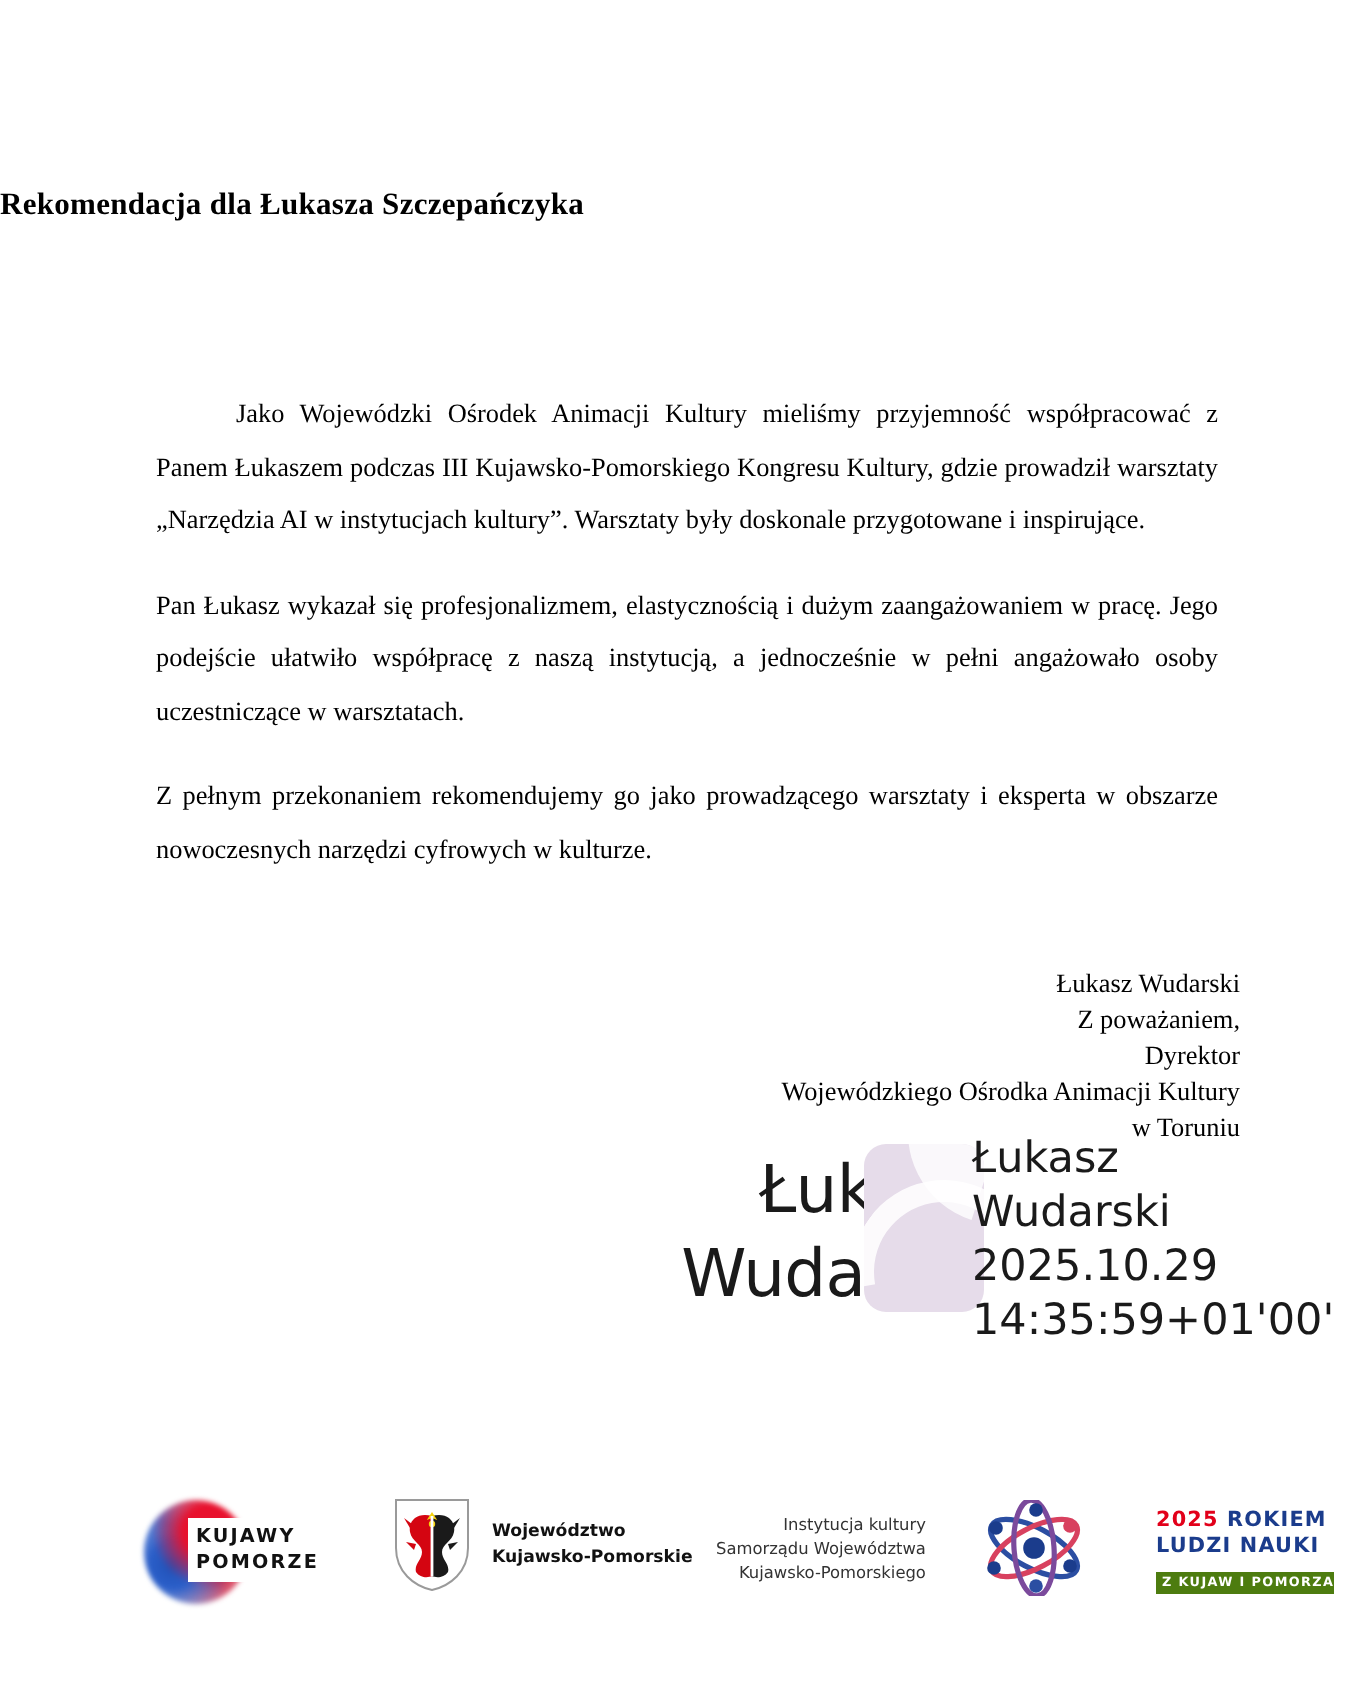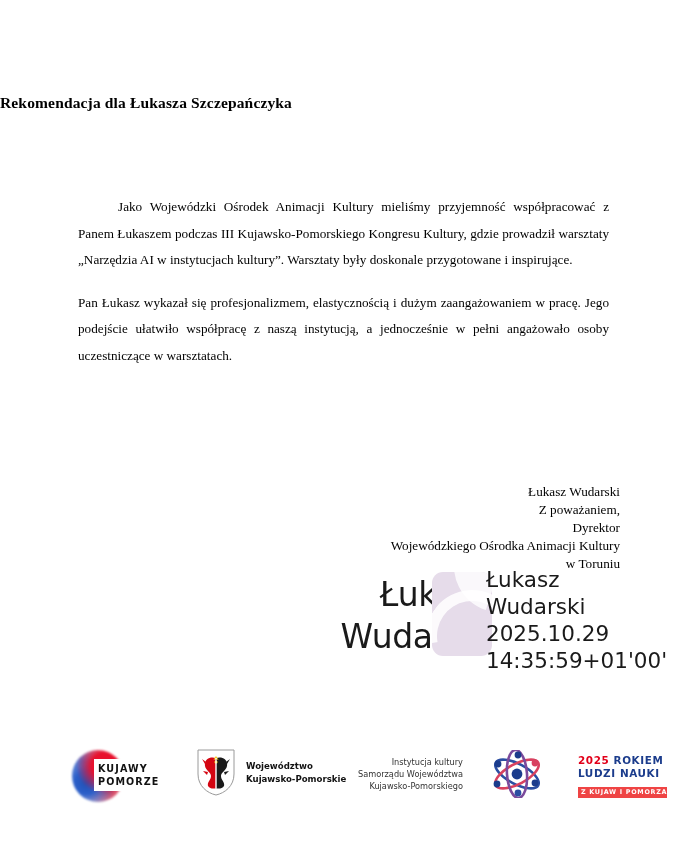--- a/index.html
+++ b/index.html
@@ -238,40 +238,41 @@
     font-size: 10.4px;
     line-height: 13px;
     letter-spacing: 0.6px;
   }
   .nauka-l1 .yr { color: #e2001a; }
   .nauka-l1 .rk { color: #1b3c8c; }
   .nauka-l2 { color: #1b3c8c; }
   .nauka-band {
     display: inline-block;
     margin-top: 2px;
-    background: #ef4444;
+    background: #4d7c0f;
     color: #ffffff;
     font-family: "DejaVu Sans", "Liberation Sans", sans-serif;
     font-weight: bold;
     font-size: 6.4px;
     letter-spacing: 0.7px;
     padding: 1px 0 1px 3px;
     line-height: 9px;
   }
 </style>
 </head>
 <body>
 
 <div class="page">
 
   <h1 class="doc-title">Rekomendacja dla Łukasza Szczepańczyka</h1>
 
   <div class="body-block">
     <p class="para first">Jako Wojewódzki Ośrodek Animacji Kultury mieliśmy przyjemność współpracować z Panem Łukaszem podczas III Kujawsko-Pomorskiego Kongresu Kultury, gdzie prowadził warsztaty „Narzędzia AI w instytucjach kultury”. Warsztaty były doskonale przygotowane i inspirujące.</p>
     <p class="para">Pan Łukasz wykazał się profesjonalizmem, elastycznością i dużym zaangażowaniem w pracę. Jego podejście ułatwiło współpracę z naszą instytucją, a jednocześnie w pełni angażowało osoby uczestniczące w warsztatach.</p>
+    <p class="para">Z pełnym przekonaniem rekomendujemy go jako prowadzącego warsztaty i eksperta w obszarze nowoczesnych narzędzi cyfrowych w kulturze.</p>
   </div>
 
   <div class="sign-block">
     <div>Łukasz Wudarski</div>
     <div>Z poważaniem,</div>
     <div>Dyrektor</div>
     <div>Wojewódzkiego Ośrodka Animacji Kultury</div>
     <div>w Toruniu</div>
   </div>
 

